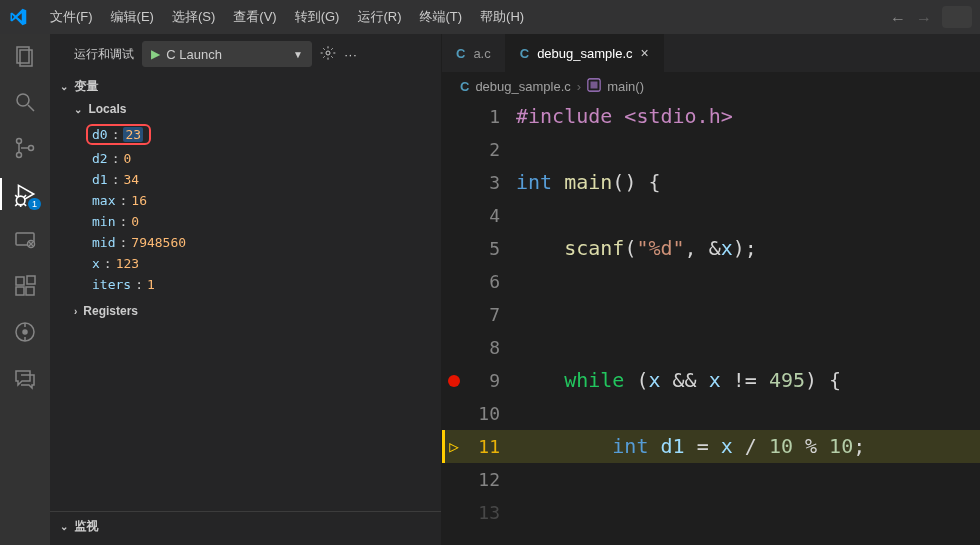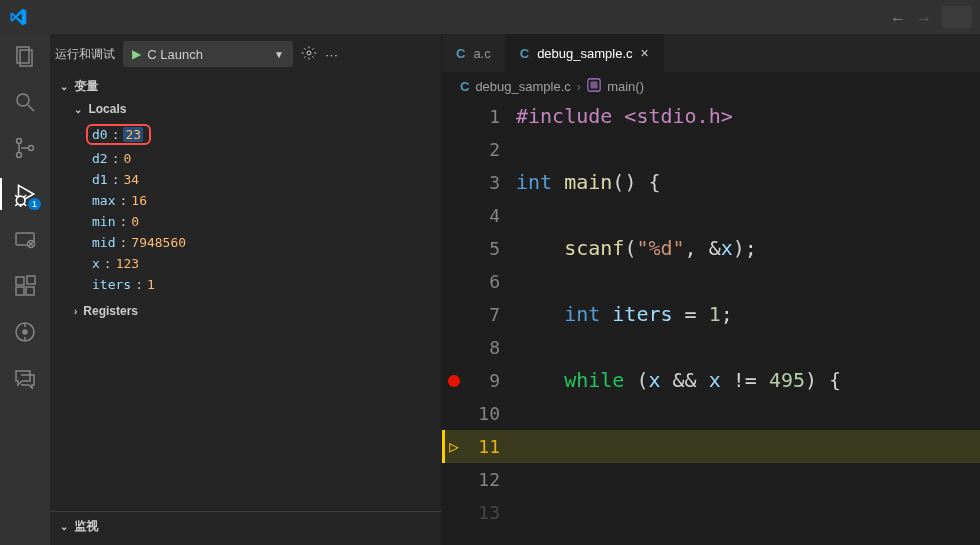--- a/index.html
+++ b/index.html
@@ -37,21 +37,21 @@
   .activitybar .icon.active::before { content:""; position:absolute; left:-11px; top:-2px; bottom:-2px; width:2px; background:#fff;}
   .badge { position:absolute; bottom:-2px; right:-2px; background:#007acc; color:#fff; font-size:9px; border-radius:8px; padding:0 4px; line-height:12px;}
 
   
   .sidebar {
     width: 392px; background:#252526;
     display:flex; flex-direction:column;
     border-right: 1px solid #1e1e1e;
   }
   .sidebar-header {
-    height: 40px; display:flex; align-items:center; padding: 0 5px; gap:8px;
+    height: 40px; display:flex; align-items:center; padding: 0 24px; gap:8px;
   }
   .sidebar-title { font-size:12px; color:#ccc; flex:0 0 auto;}
   .launch-select {
     flex:1; height:26px; background:#3c3c3c; border:1px solid #3c3c3c;
     display:flex; align-items:center; padding:0 8px; border-radius:3px; gap:6px;
     max-width: 170px;
   }
   .launch-select .play { color:#89d185; font-size:12px;}
   .launch-select .chev { margin-left:auto; color:#ccc; font-size:10px;}
   .gear-icon, .more-icon { color:#ccc; cursor:pointer; }
@@ -107,20 +107,30 @@
 </style>
 </head>
 <body>
 
 <div class="titlebar">
   <div class="logo">
     <svg width="18" height="18" viewBox="0 0 24 24">
         <path fill="#0098ff" d="M23 3l-5-2-9 9-5-4-2 1v10l2 1 5-4 9 9 5-2V3zM4 15V9l3 3-3 3zm13 2l-6-5 6-5v10z"></path>
       </svg>
   </div>
+  <div class="menu">
+    <span>文件(F)</span>
+    <span>编辑(E)</span>
+    <span>选择(S)</span>
+    <span>查看(V)</span>
+    <span>转到(G)</span>
+    <span>运行(R)</span>
+    <span>终端(T)</span>
+    <span>帮助(H)</span>
+  </div>
   <div class="right">
     <span class="arrow">←</span>
     <span class="arrow" style="opacity:.5">→</span>
     <div class="searchbox"></div>
   </div>
 </div>
 
 <div class="main">
 
   <div class="activitybar">
@@ -314,21 +324,20 @@
           <div class="code-text"><span class="pl">    </span><span class="fn">scanf</span><span class="pl">(</span><span class="str">"%d"</span><span class="pl">, &amp;</span><span class="id">x</span><span class="pl">);</span></div>
         </div>
       <div class="line">
           <div class="gutter-icons"></div>
           <div class="gutter">6</div>
           <div class="code-text"></div>
         </div>
       <div class="line">
           <div class="gutter-icons"></div>
           <div class="gutter">7</div>
-          <div class="code-text"><span class="kw2">    int </span><span class="id">iters</span><span class="pl"> = </span><span class="num">1</span><span class="pl">;</span></div>
         </div>
       <div class="line">
           <div class="gutter-icons"></div>
           <div class="gutter">8</div>
           <div class="code-text"></div>
         </div>
       <div class="line">
           <div class="gutter-icons">
             <div class="breakpoint"></div>
           </div>
@@ -337,20 +346,21 @@
         </div>
       <div class="line">
           <div class="gutter-icons"></div>
           <div class="gutter">10</div>
         </div>
       <div class="line current-line current-line-border">
           <div class="gutter-icons">
             <span class="current-arrow">▷</span>
           </div>
           <div class="gutter">11</div>
+          <div class="code-text"><span class="kw2">        int </span><span class="id">d1</span><span class="pl"> = </span><span class="id">x</span><span class="pl"> / </span><span class="num">10</span><span class="pl"> % </span><span class="num">10</span><span class="pl">;</span></div>
         </div>
       <div class="line">
           <div class="gutter-icons"></div>
           <div class="gutter">12</div>
         </div>
       <div class="line">
           <div class="gutter-icons"></div>
           <div class="gutter" style="opacity:.4">13</div>
           <div class="code-text"></div>
         </div>

